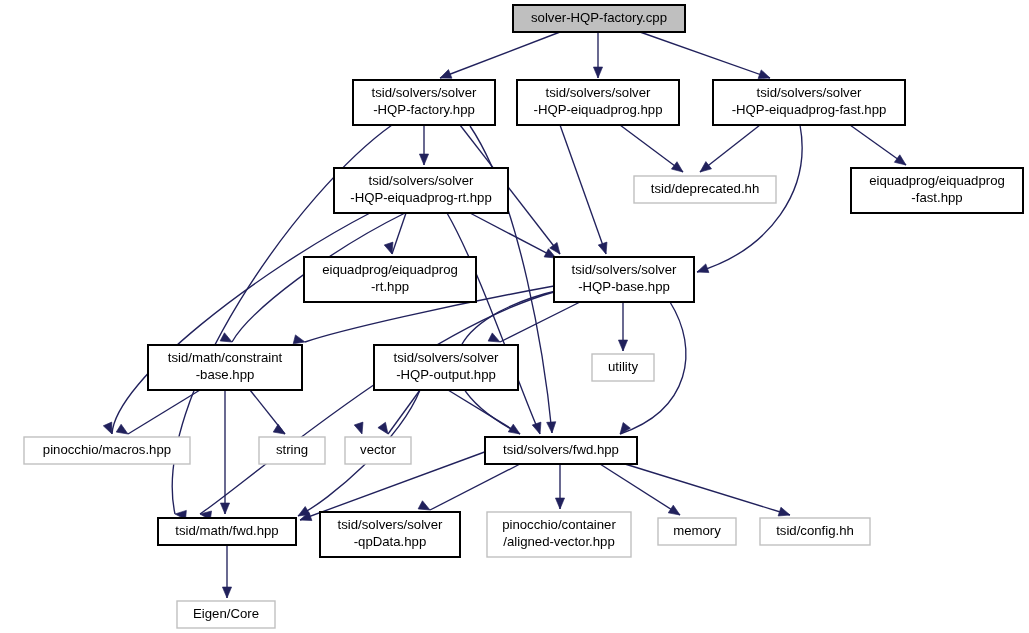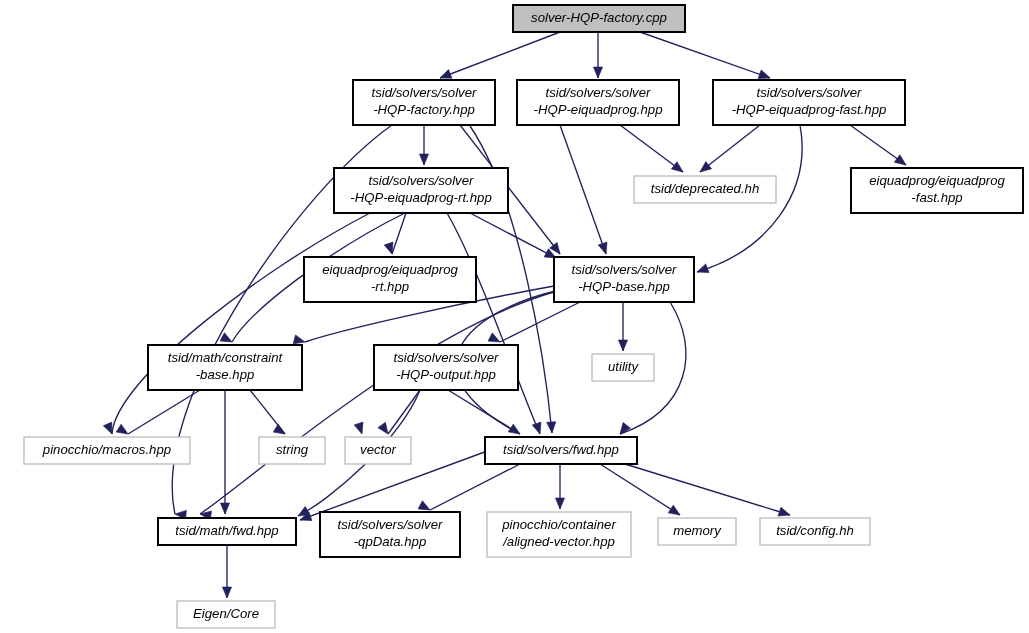--- a/index.html
+++ b/index.html
@@ -9,21 +9,20 @@
   }
   body {
     font-family: "Liberation Sans", sans-serif;
   }
   #graph-wrap {
     position: relative;
     width: 1029px;
     height: 633px;
     background: #ffffff;
     overflow: hidden;
-    font-style: italic;
   }
   svg#graph {
     display: block;
     width: 1029px;
     height: 633px;
   }
   .node-box {
     fill: #ffffff;
     stroke: #000000;
     stroke-width: 2;

